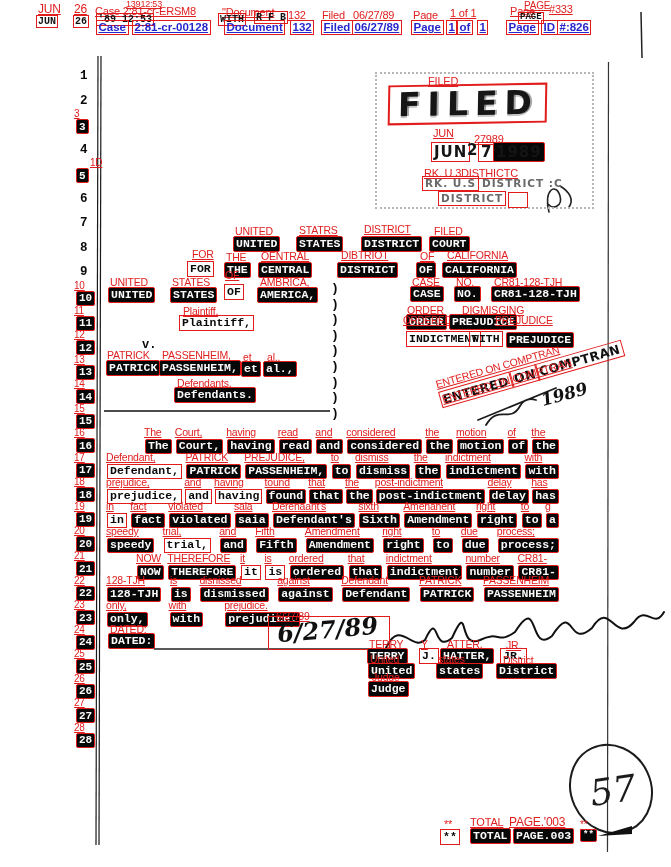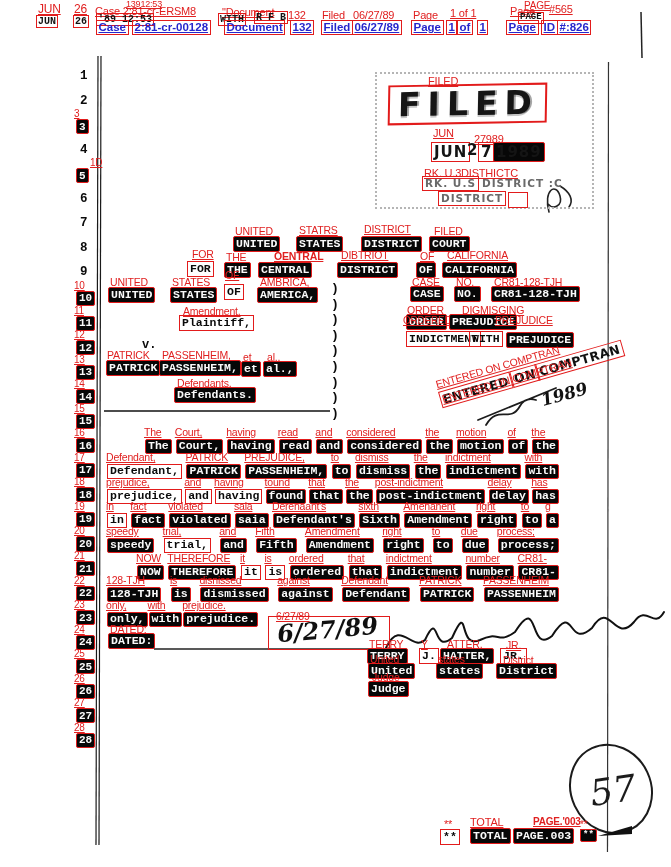--- a/index.html
+++ b/index.html
@@ -93,21 +93,21 @@
       <span class="tok k-r" style="left: 126px; top: 0px; font-size: 9px;">13912:53</span>
       <span class="tok k-r" style="left: 95px; top: 5px; font-size: 11px;">Case 2:81-cr-ERSM8</span>
       <span class="tok k-r" style="left: 222px; top: 6px; font-size: 11px;">"Document</span>
       <span class="tok k-r" style="left: 288px; top: 9px; font-size: 11px;">132</span>
       <span class="tok k-r" style="left: 322px; top: 9px; font-size: 11px;">Filed</span>
       <span class="tok k-r" style="left: 353px; top: 9px; font-size: 11px;">06/27/89</span>
       <span class="tok k-r" style="left: 413px; top: 9px; font-size: 11px;">Page</span>
       <span class="tok k-r" style="left: 450px; top: 7px; font-size: 11px;">1 of 1</span>
       <span class="tok k-r" style="left: 510px; top: 5px; font-size: 11px;">Page</span>
       <span class="tok k-r" style="left: 524px; top: 0px; font-size: 10px;">PAGE</span>
-      <span class="tok k-r" style="left: 549px; top: 3px; font-size: 11px;">#565</span>
+      <span class="tok k-r" style="left: 549px; top: 3px; font-size: 11px;">#333</span>
       <span class="tok k-k" style="left: 36px; top: 15px;">JUN</span>
       <span class="tok k-k" style="left: 73px; top: 15px;">26</span>
       <span class="tok k-k" style="left: 96px; top: 13px;">'89 12:53</span>
       <span class="tok k-k" style="left: 218px; top: 13px;">WITH</span>
       <span class="tok k-k" style="left: 254px; top: 11px;">R  F  B</span>
       <span class="tok k-k" style="left: 518px; top: 12px; font-size: 9px;">PAGE</span>
       <span class="tok k-u" style="left: 96px; top: 20px;">Case</span>
       <span class="tok k-u" style="left: 132px; top: 20px;">2:81-cr-00128</span>
       <span class="tok k-u" style="left: 224px; top: 20px;">Document</span>
       <span class="tok k-u" style="left: 290px; top: 20px;">132</span>
@@ -195,42 +195,42 @@
       <span class="tok k-r" style="left: 235px; top: 226px;">UNITED</span>
       <span class="tok k-r" style="left: 299px; top: 225px;">STATRS</span>
       <span class="tok k-r" style="left: 364px; top: 224px;">DISTRICT</span>
       <span class="tok k-r" style="left: 434px; top: 226px;">FILED</span>
       <span class="tok k-w" style="left: 233px; top: 236px;">UNITED</span>
       <span class="tok k-w" style="left: 296px; top: 236px;">STATES</span>
       <span class="tok k-w" style="left: 361px; top: 236px;">DISTRICT</span>
       <span class="tok k-w" style="left: 429px; top: 236px;">COURT</span>
       <span class="tok k-r" style="left: 192px; top: 249px;">FOR</span>
       <span class="tok k-r" style="left: 226px; top: 252px;">THE</span>
-      <span class="tok k-r" style="left: 274px; top: 251px; font-weight: bold;">OENTRAL</span>
+      <span class="tok k-r" style="left: 261px; top: 251px;">OENTRAL</span>
       <span class="tok k-r" style="left: 341px; top: 250px;">DIBTRIOT</span>
       <span class="tok k-r" style="left: 420px; top: 251px;">OF</span>
       <span class="tok k-r" style="left: 447px; top: 250px;">CALIFORNIA</span>
       <span class="tok k-b" style="left: 187px; top: 261px;">FOR</span>
       <span class="tok k-w" style="left: 224px; top: 262px;">THE</span>
       <span class="tok k-w" style="left: 258px; top: 262px;">CENTRAL</span>
       <span class="tok k-w" style="left: 337px; top: 262px;">DISTRICT</span>
       <span class="tok k-w" style="left: 416px; top: 262px;">OF</span>
       <span class="tok k-w" style="left: 442px; top: 262px;">CALIFORNIA</span>
     </div>
 
   <div>
       <span class="tok k-r" style="left: 110px; top: 277px;">UNITED</span>
       <span class="tok k-r" style="left: 172px; top: 277px;">STATES</span>
       <span class="tok k-r" style="left: 225px; top: 270px;">OF</span>
       <span class="tok k-r" style="left: 260px; top: 277px;">AMBRICA,</span>
       <span class="tok k-w" style="left: 108px; top: 287px;">UNITED</span>
       <span class="tok k-w" style="left: 170px; top: 287px;">STATES</span>
       <span class="tok k-b" style="left: 224px; top: 284px;">OF</span>
       <span class="tok k-w" style="left: 257px; top: 287px;">AMERICA,</span>
-      <span class="tok k-r" style="left: 183px; top: 306px;">Amendment.</span>
+      <span class="tok k-r" style="left: 183px; top: 306px;">Plaintiff.</span>
       <span class="tok k-b" style="left: 179px; top: 315px;">Plaintiff,</span>
       <span class="tok k-p" style="left: 142px; top: 339px;">v.</span>
       <span class="tok k-r" style="left: 107px; top: 350px;">PATRICK</span>
       <span class="tok k-r" style="left: 162px; top: 350px;">PASSENHEIM,</span>
       <span class="tok k-r" style="left: 243px; top: 352px;">et</span>
       <span class="tok k-r" style="left: 267px; top: 352px;">al.,</span>
       <span class="tok k-w" style="left: 106px; top: 360px;">PATRICK</span>
       <span class="tok k-w" style="left: 159px; top: 360px;">PASSENHEIM,</span>
       <span class="tok k-w" style="left: 241px; top: 361px;">et</span>
       <span class="tok k-w" style="left: 263px; top: 361px;">al.,</span>
@@ -344,21 +344,21 @@
       </div>
       <div class="bline" style="top: 164px;">
         <span class="bw"><span class="lbl">128-TJH</span><span class="wd hl">128-TJH</span></span>
         <span class="bw"><span class="lbl">is</span><span class="wd hl">is</span></span>
         <span class="bw"><span class="lbl">disnissed</span><span class="wd hl">dismissed</span></span>
         <span class="bw"><span class="lbl">against</span><span class="wd hl">against</span></span>
         <span class="bw"><span class="lbl">Defendant</span><span class="wd hl">Defendant</span></span>
         <span class="bw"><span class="lbl">PATRICK</span><span class="wd hl">PATRICK</span></span>
         <span class="bw"><span class="lbl">PASSENHEIM</span><span class="wd hl">PASSENHEIM</span></span>
       </div>
-      <div class="bline" style="top: 189px; justify-content: flex-start; gap: 1px;">
+      <div class="bline" style="top: 189px; justify-content: flex-start; gap: 22px;">
         <span class="bw"><span class="lbl">only,</span><span class="wd hl">only,</span></span>
         <span class="bw"><span class="lbl">with</span><span class="wd hl">with</span></span>
         <span class="bw"><span class="lbl">prejudice.</span><span class="wd hl">prejudice.</span></span>
       </div>
     </div>
 
   <div>
       <span class="tok k-r" style="left: 276px; top: 611px;">6/27/89</span>
       <span class="tok k-r" style="left: 110px; top: 624px;">DATED:</span>
       <span class="tok k-w" style="left: 108px; top: 633px;">DATED:</span>
@@ -382,21 +382,21 @@
       <span class="tok k-w" style="left: 368px; top: 663px;">United</span>
       <span class="tok k-w" style="left: 436px; top: 663px;">states</span>
       <span class="tok k-w" style="left: 496px; top: 663px;">District</span>
       <span class="tok k-r" style="left: 372px; top: 672px;">Judge</span>
       <span class="tok k-w" style="left: 368px; top: 681px;">Judge</span>
     </div>
 
   <div>
       <span class="tok k-r" style="left: 444px; top: 818px; font-size: 11px;">**</span>
       <span class="tok k-r" style="left: 470px; top: 816px; font-size: 11px;">TOTAL</span>
-      <span class="tok k-r" style="left: 533px; top: 816px; font-size: 10px; font-weight: bold;">PAGE.'003</span>
+      <span class="tok k-r" style="left: 509px; top: 816px; font-size: 12px;">PAGE.'003</span>
       <span class="tok k-r" style="left: 580px; top: 819px; font-size: 10px;">**</span>
       <span class="tok k-b" style="left: 440px; top: 829px;">**</span>
       <span class="tok k-w" style="left: 470px; top: 828px;">TOTAL</span>
       <span class="tok k-w" style="left: 513px; top: 828px;">PAGE.003</span>
       <span class="tok k-w" style="left: 580px; top: 829px; font-size: 9px;">**</span>
     </div>
 
 </div>
 
 </body></html>

